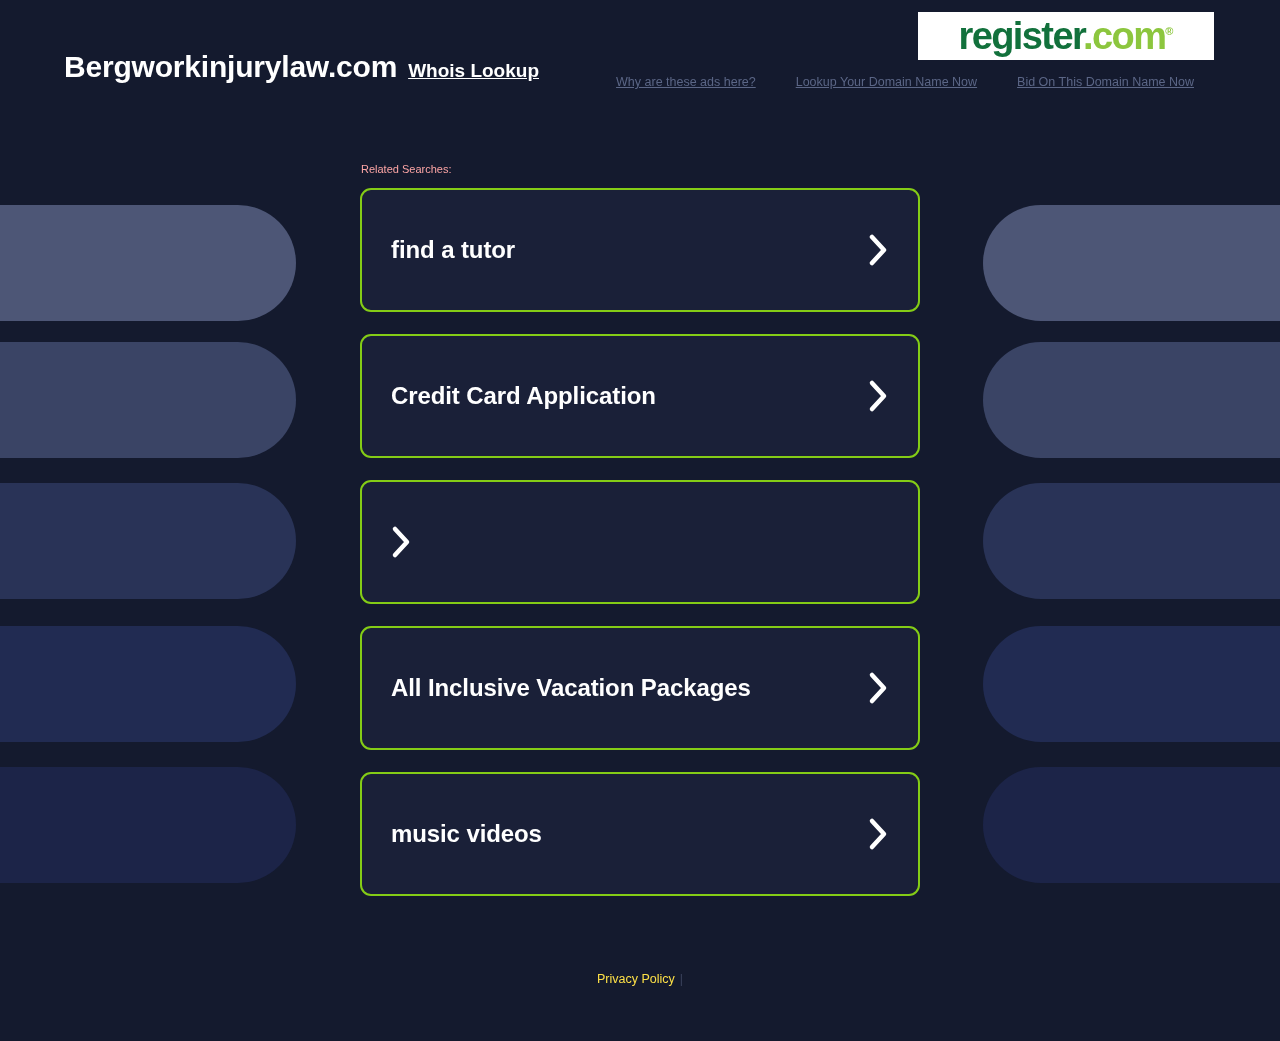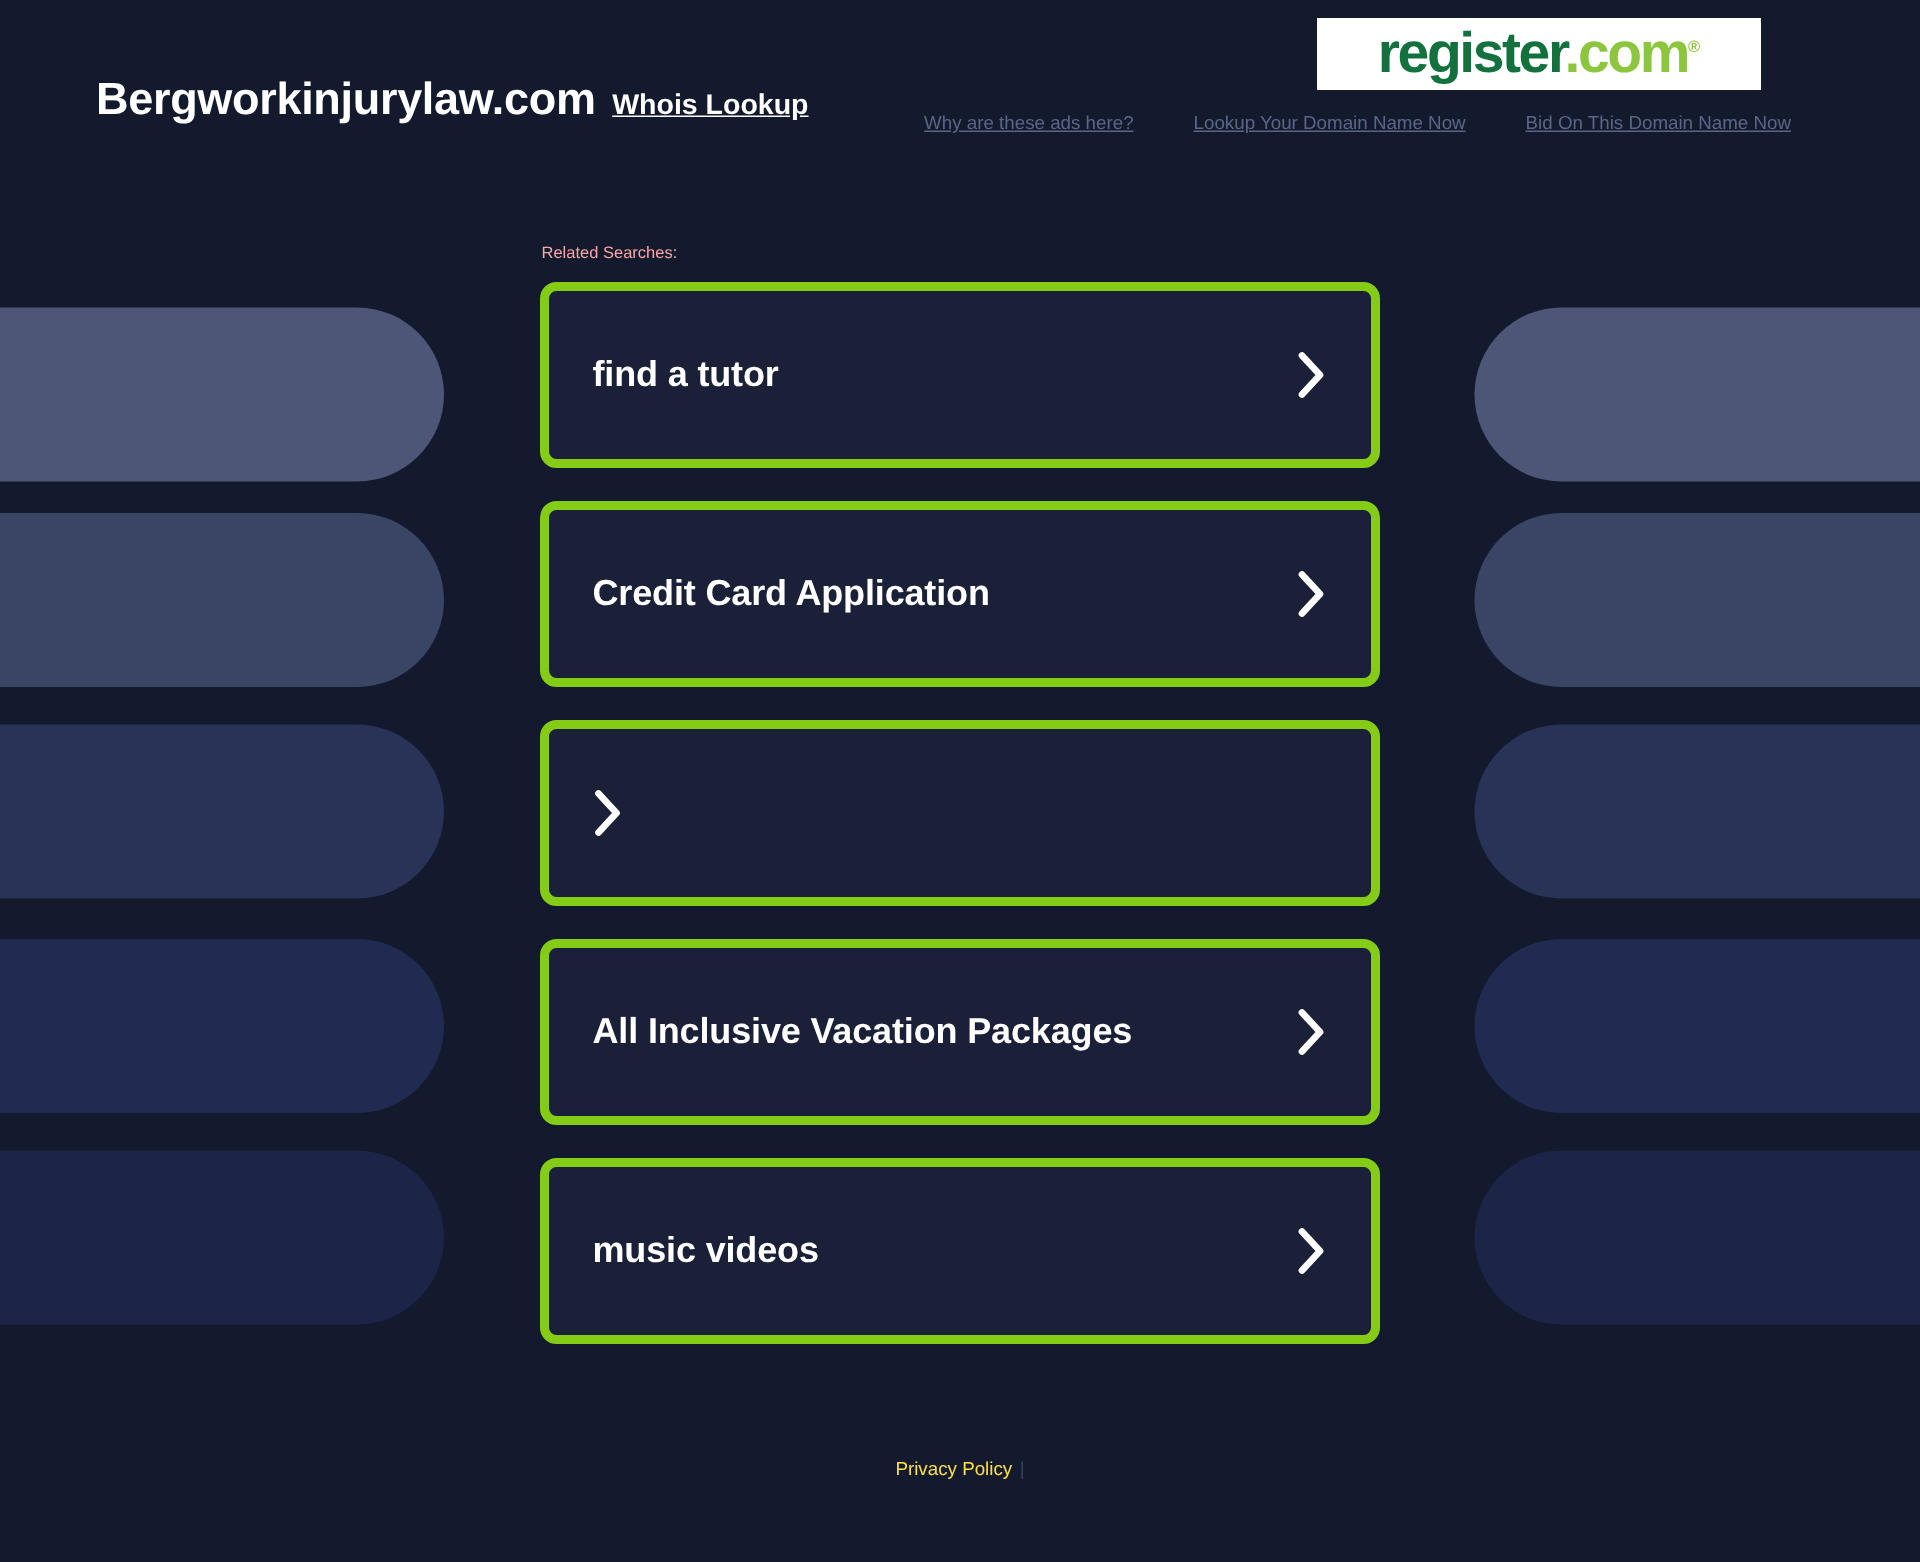--- a/index.html
+++ b/index.html
@@ -65,21 +65,21 @@
   .whois-link {
     font-size: 19px;
     font-weight: bold;
     color: #ffffff;
     text-decoration: underline;
     cursor: pointer;
   }
 
   .logo-box {
     position: absolute;
-    left: 878px;
+    left: 918px;
     top: 12px;
     width: 296px;
     height: 48px;
     background: #ffffff;
     display: flex;
     align-items: center;
     justify-content: center;
   }
   .logo-text {
     font-size: 38px;
@@ -125,21 +125,21 @@
 
   .related-label {
     font-size: 11px;
     color: #fca5a5;
     margin-bottom: 13px;
     padding-left: 1px;
   }
 
   .search-card {
     height: 124px;
-    border: 6px solid #84cc16;
+    border: 2px solid #84cc16;
     border-radius: 11px;
     background: #1a2038;
     display: flex;
     align-items: center;
     justify-content: space-between;
     padding: 0 28px 0 29px;
     margin-bottom: 22px;
     cursor: pointer;
   }
   .search-card-label {

